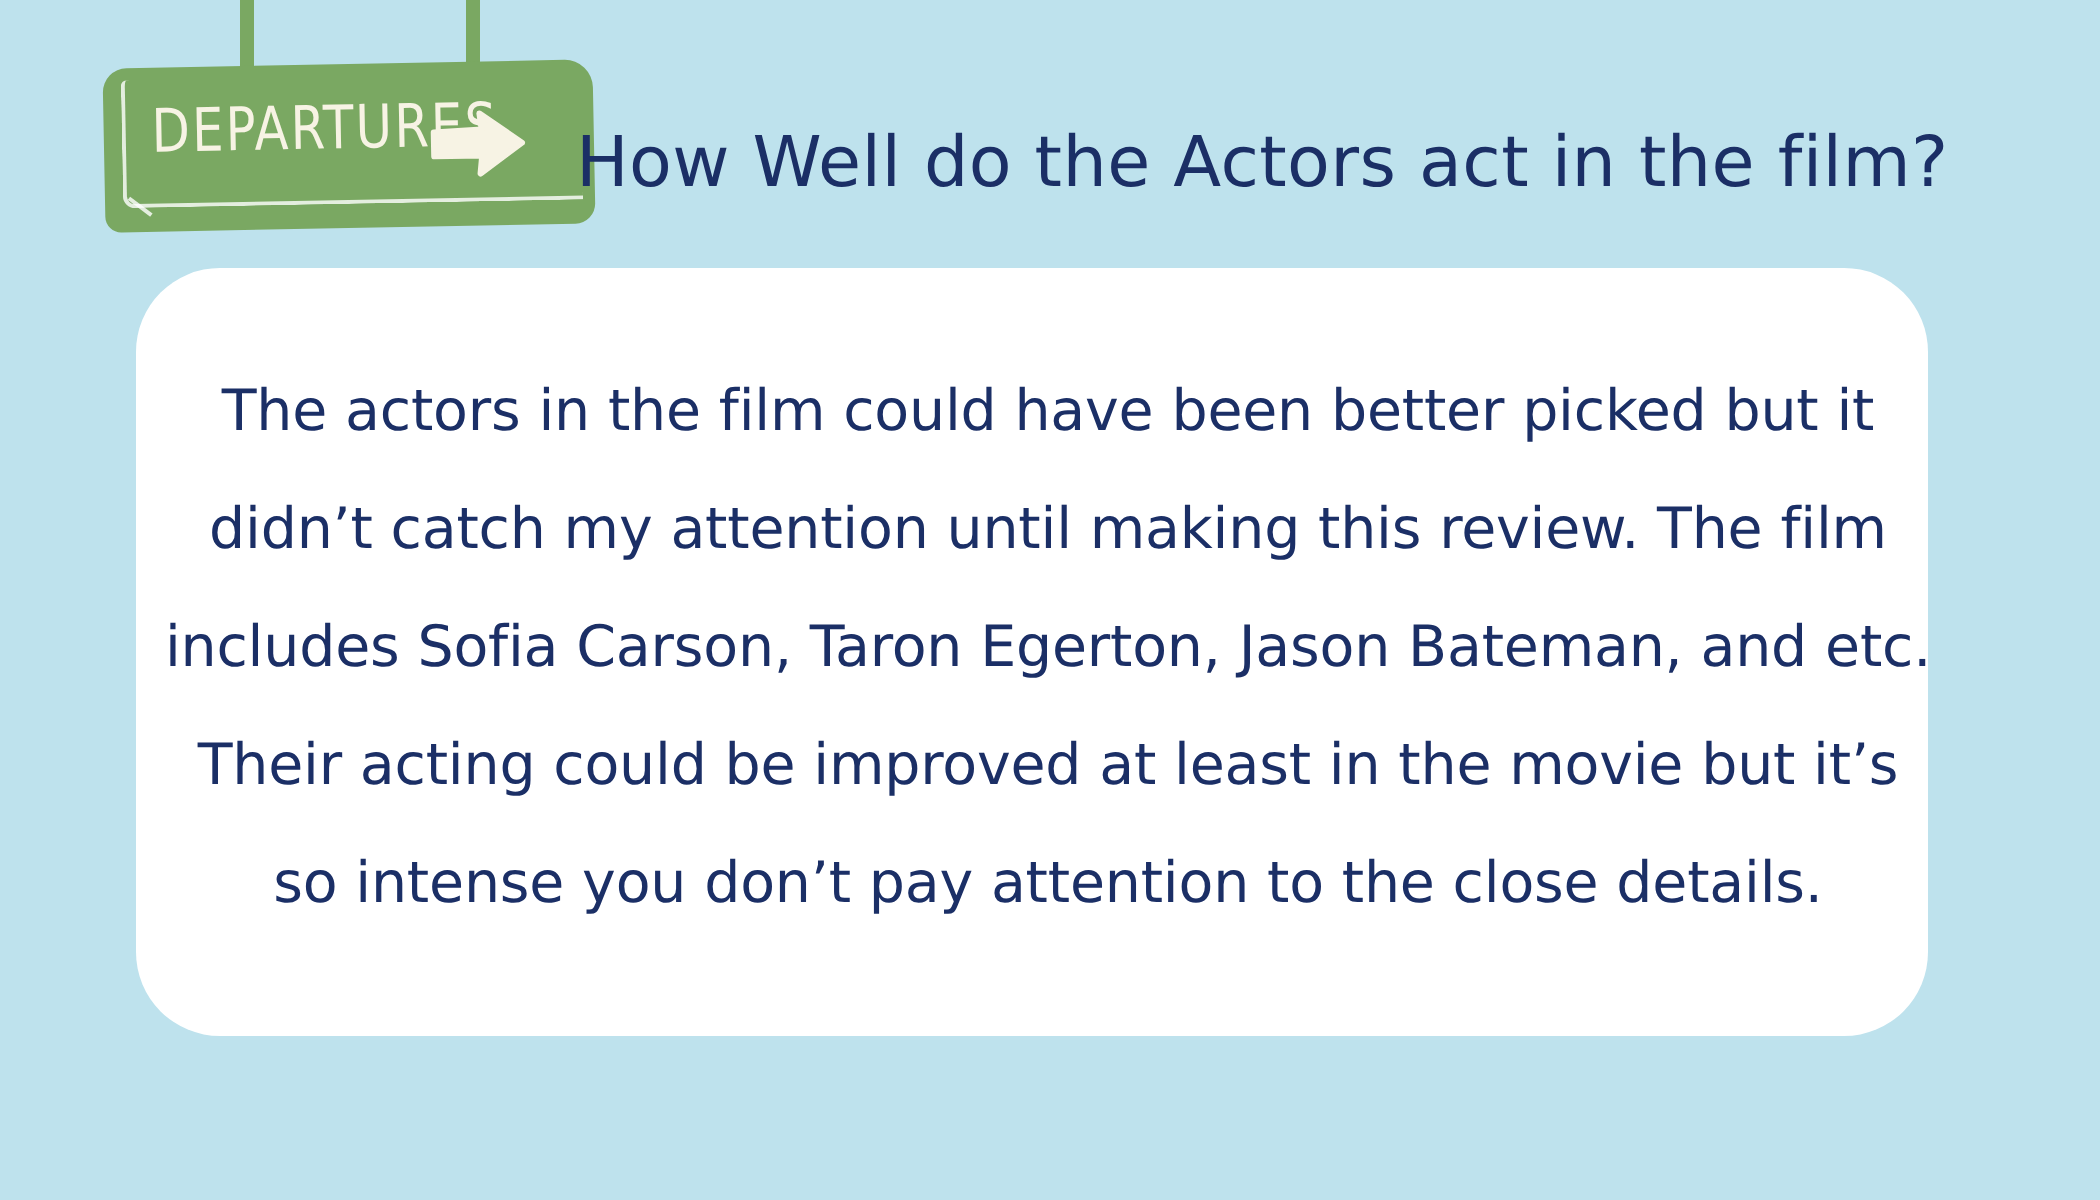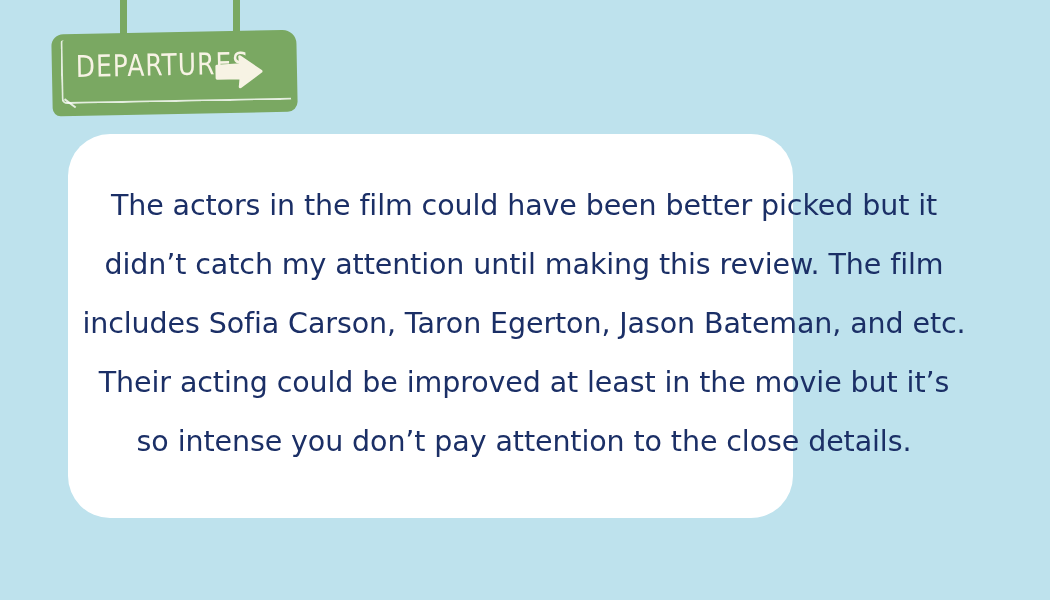--- a/index.html
+++ b/index.html
@@ -104,21 +104,21 @@
     font-weight: 400;
     letter-spacing: .2px;
     white-space: nowrap;
   }
 
   
   #body-card {
     position: absolute;
     left: 68px;
     top: 134px;
-    width: 725px;
+    width: 896px;
     height: 384px;
     background: #ffffff;
     border-radius: 42px 42px 42px 42px;
   }
   #body-text {
     position: absolute;
     left: 14px;
     top: 42px;
     width: 884px;
     color: #1b2f66;
@@ -239,19 +239,20 @@
       <div id="sign-bevel">
         <div id="sign-bevel-diag"></div>
       </div>
       <div id="sign-label">DEPARTURES</div>
       <svg id="sign-arrow" viewBox="0 0 48 34">
         <path d="M2 11 L26 10 L25 2 L46 17 L25 32 L26 23 L2 23 Z" fill="#f7f3e4" stroke="#f7f3e4" stroke-width="3" stroke-linejoin="round"></path>
       </svg>
     </div>
   </div>
 
+  <div id="slide-title">How Well do the Actors act in the film?</div>
 
   <div id="body-card">
     <div id="body-text">The actors in the film could have been better picked but it didn’t catch my attention until making this review. The film includes Sofia Carson, Taron Egerton, Jason Bateman, and etc. Their acting could be improved at least in the movie but it’s so intense you don’t pay attention to the close details.</div>
   </div>
 
 
 </div>
 
 </body></html>

